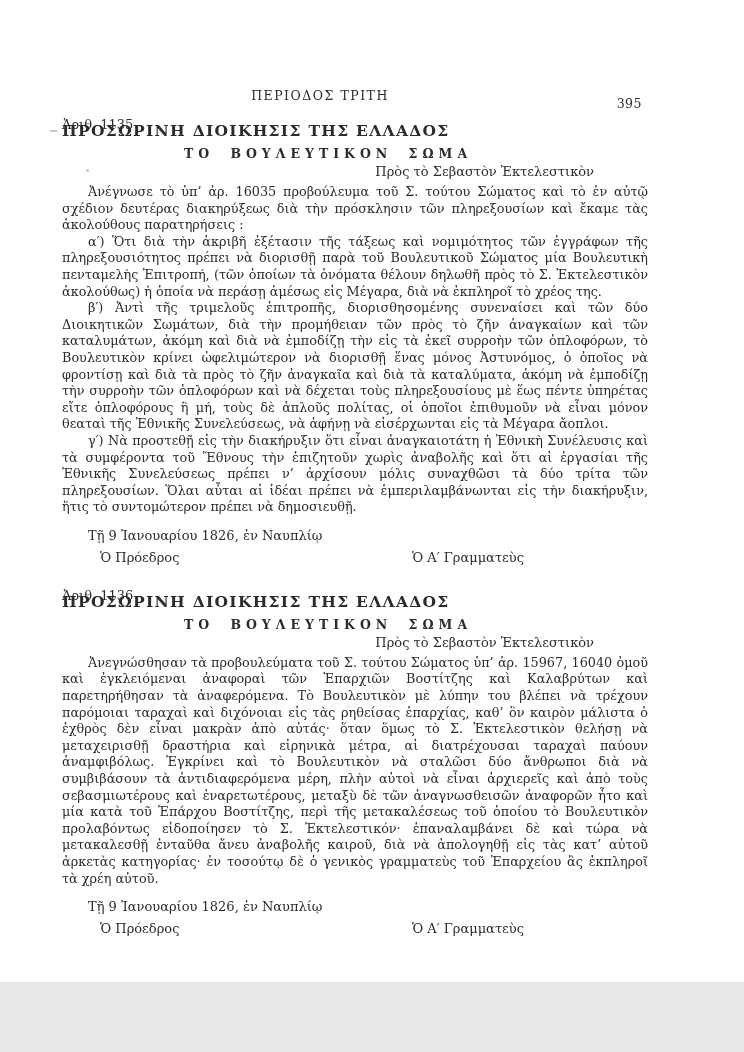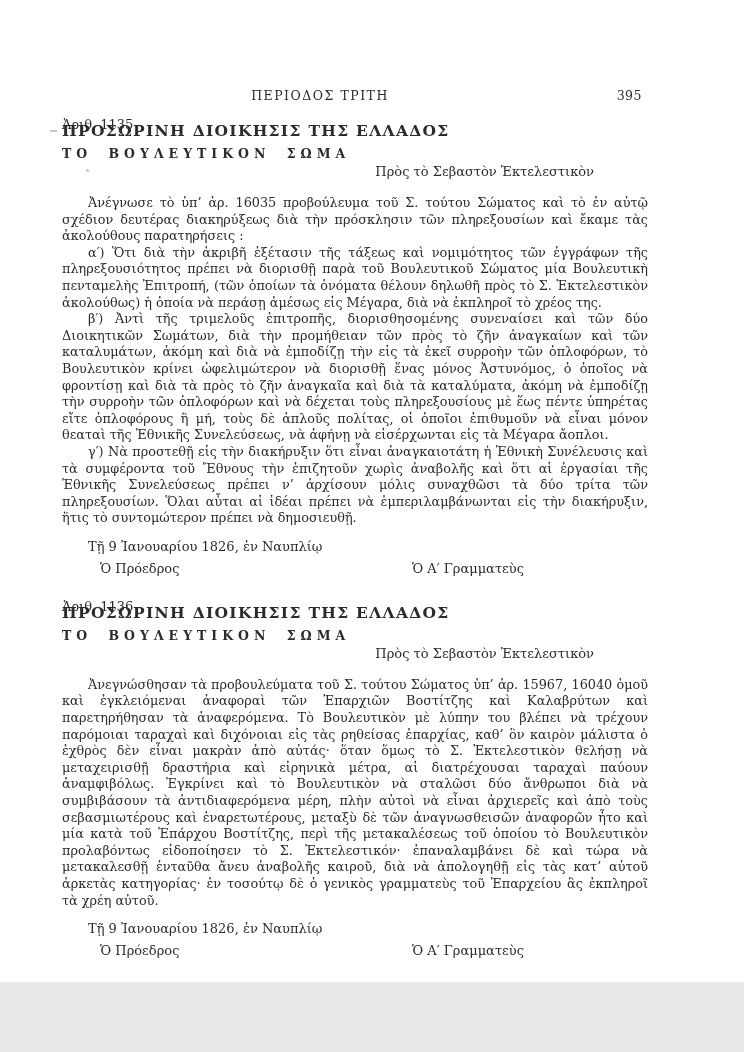--- a/index.html
+++ b/index.html
@@ -8,31 +8,31 @@
     width:744px;height:982px;
     background:var(--paper,#ffffff);
     color:var(--ink,#2b2b2b);
     font-family:"DejaVu Serif", serif;
     overflow:hidden;
     box-sizing:border-box;
   }
   .content{position:absolute;left:62px;top:88px;width:586px;}
   .running-head{position:relative;font-size:12.5px;letter-spacing:1.5px;}
   .running-title{display:block;text-align:center;padding-right:70px;}
-  .page-number{position:absolute;right:6px;top:0;letter-spacing:0.5px;}
+  .page-number{position:absolute;right:6px;top:8px;letter-spacing:0.5px;}
   .decree{margin-top:18px;}
   .decree+.decree{margin-top:27px;}
   .decree-head{position:relative;}
   .decree-number{position:absolute;left:0;top:-4px;font-size:13px;white-space:nowrap;}
   .decree-title{margin:0;text-align:left;font-size:15.5px;font-weight:bold;
     letter-spacing:1.3px;padding-right:54px;}
-  .decree-body-name{margin:6px 0 0;font-size:12.5px;font-weight:bold;
+  .decree-body-name{margin:6px 0 0;text-align:center;font-size:12.5px;font-weight:bold;
     letter-spacing:5px;word-spacing:7px;padding-right:54px;}
   .decree-addressee{text-align:right;font-size:13px;padding-right:54px;margin-top:3px;}
-  .decree-body{margin-top:16px;}
+  .decree-body{margin-top:5px;}
   .body-para{margin:0;text-indent:26px;text-align:justify;font-size:12.8px;line-height:16.6px;}
   .date-line{margin-top:12px;padding-left:26px;font-size:13px;}
   .sig-row{margin-top:7px;display:flex;font-size:13px;}
   .sig-president{margin-left:38px;width:312px;}
   .sig-secretary{white-space:nowrap;}
   
   .artifact{position:absolute;background:#9a9a9a;}
   .artifact-dash-margin{left:50px;top:130px;width:7px;height:2px;opacity:.55;}
   .artifact-dot-margin{left:86px;top:169px;width:3px;height:3px;border-radius:50%;opacity:.55;}
   .artifact-line{position:absolute;left:403px;top:1006px;width:300px;height:0;

